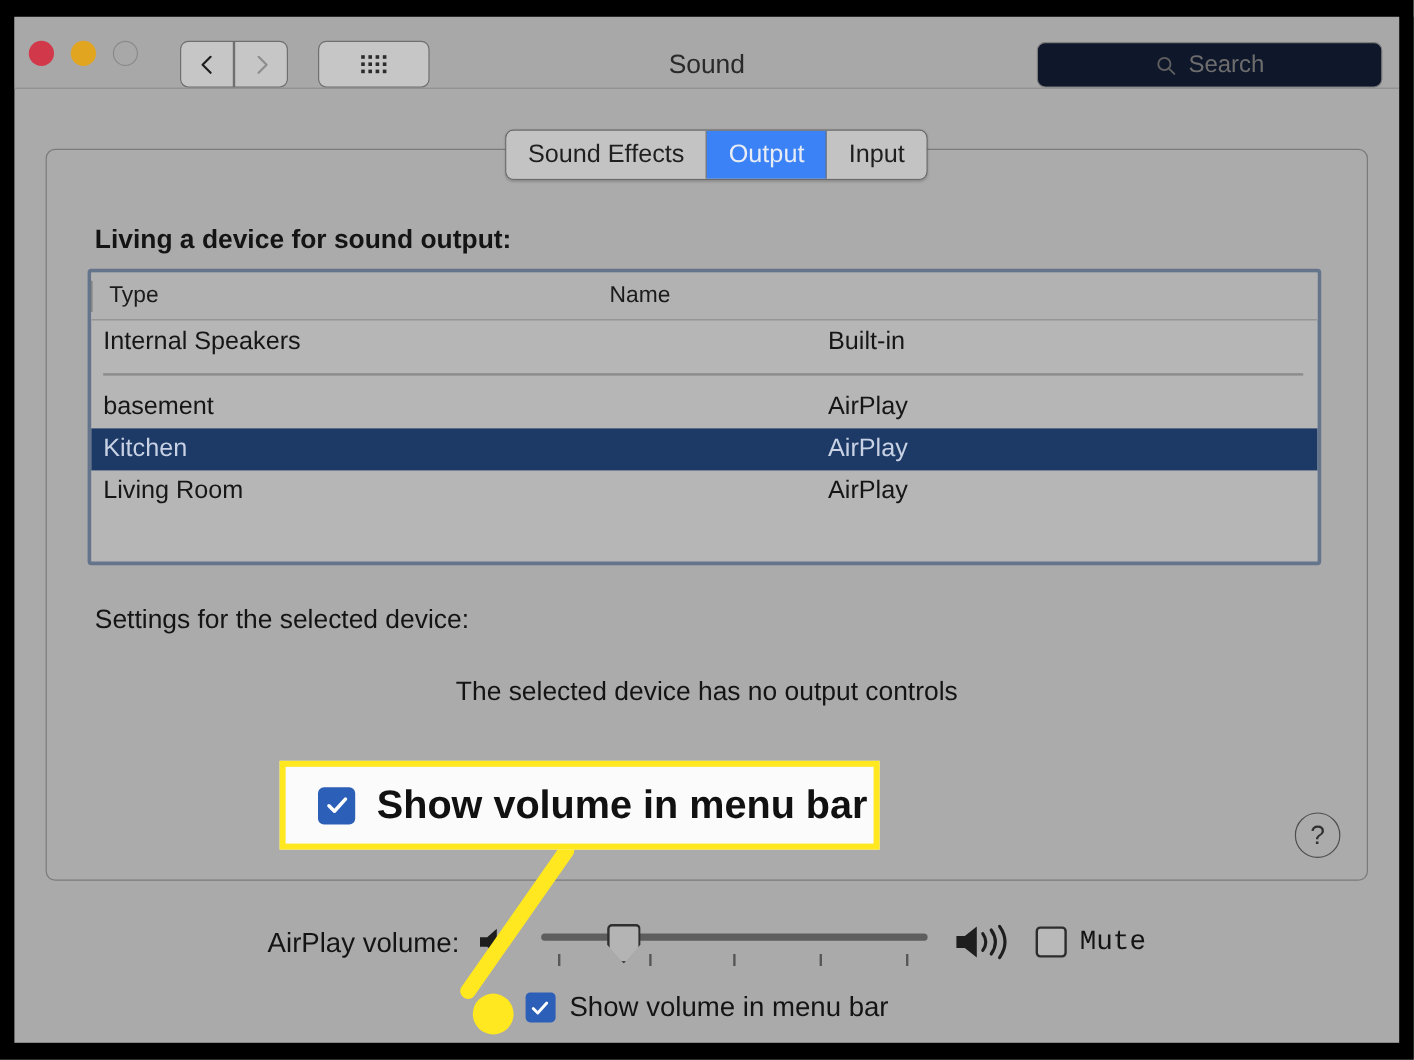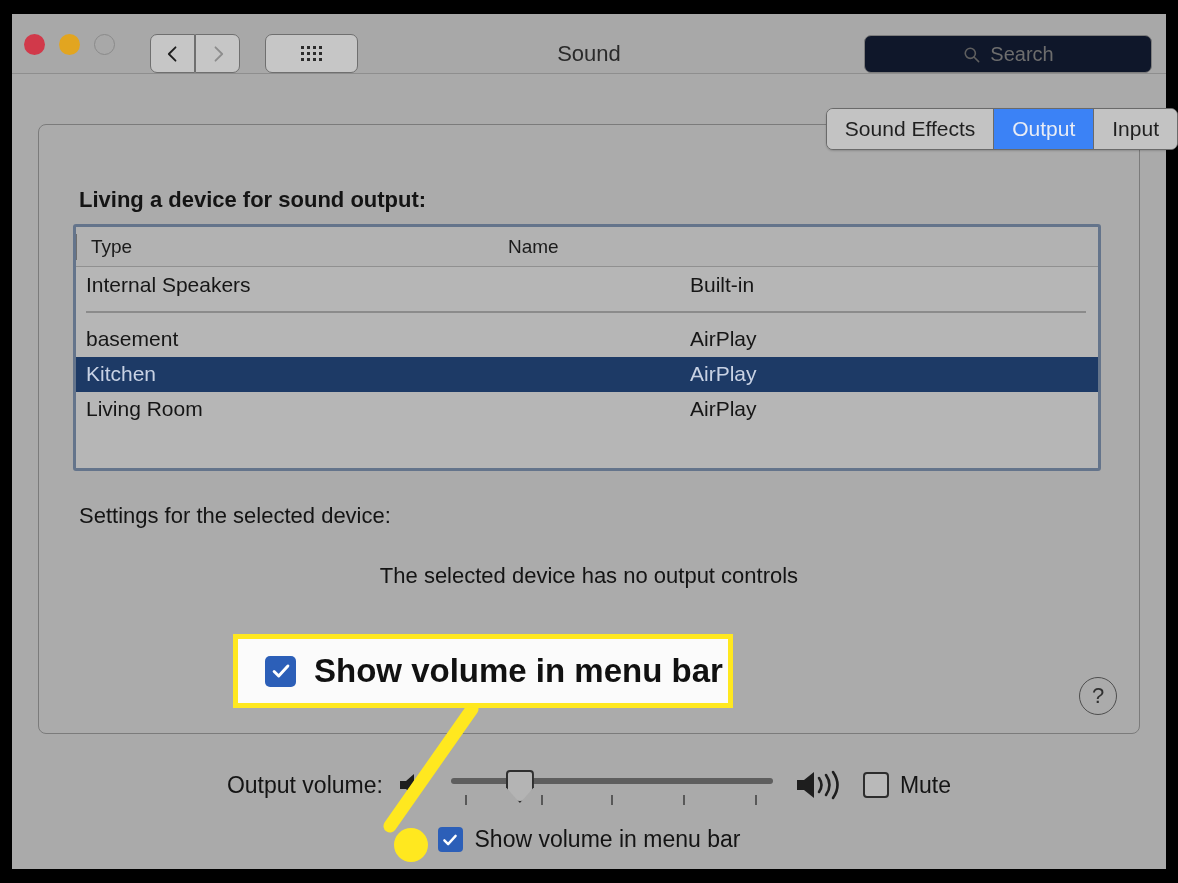--- a/index.html
+++ b/index.html
@@ -150,21 +150,21 @@
   }
   .search-icon-svg { width: 19px; height: 19px; }
   .search-placeholder { font-size: 20px; color: #6d6d6d; }
 
   
   .tabbar-wrap {
     position: absolute;
     left: 16px; right: 0;
     top: 108px;
     display: flex;
-    justify-content: flex-end;
+    justify-content: center;
     z-index: 5;
   }
   .tabbar {
     display: flex;
     border: 1.5px solid #6a6a6a;
     border-radius: 7px;
     overflow: hidden;
     background: #c3c3c3;
     box-shadow: 0 1px 2px rgba(0,0,0,.18);
   }
@@ -385,21 +385,21 @@
     background: #585858;
   }
   .spk-max { width: 52px; height: 34px; margin-right: 16px; }
   .mute-box {
     width: 26px; height: 26px;
     border: 2px solid #2d2d2d;
     border-radius: 4px;
     background: #b9b9b9;
     margin-right: 11px;
   }
-  .mute-label { font-size: 23px; color: #141414; }
+  .mute-label { font-size: 23px; color: #141414; font-family: Liberation Mono, monospace; }
 
   .bottom-check-row {
     position: absolute;
     left: 0; right: 0;
     top: 72px;
     display: flex;
     align-items: center;
     justify-content: center;
     gap: 12px;
   }
@@ -542,21 +542,21 @@
   </div>
 
   <svg class="arrow-layer" viewBox="0 0 1154 855">
     <path d="M460 695 L378 812" stroke="#ffe81f" stroke-width="13" stroke-linecap="round" fill="none"></path>
   </svg>
   <div class="yellow-dot"></div>
 
   <div class="bottom-area">
 
     <div class="vol-row">
-      <span class="vol-label">Output volume:</span>
+      <span class="vol-label">AirPlay volume:</span>
 
       <svg class="spk-min" viewBox="0 0 26 28">
         <path d="M3 10 L9 10 L17 3 L17 25 L9 18 L3 18 Z" fill="#1e1e1e"></path>
       </svg>
 
       <div class="slider">
         <div class="slider-track"></div>
         <div class="slider-thumb"></div>
         <div class="slider-ticks">
           <i style="left:14px"></i>

